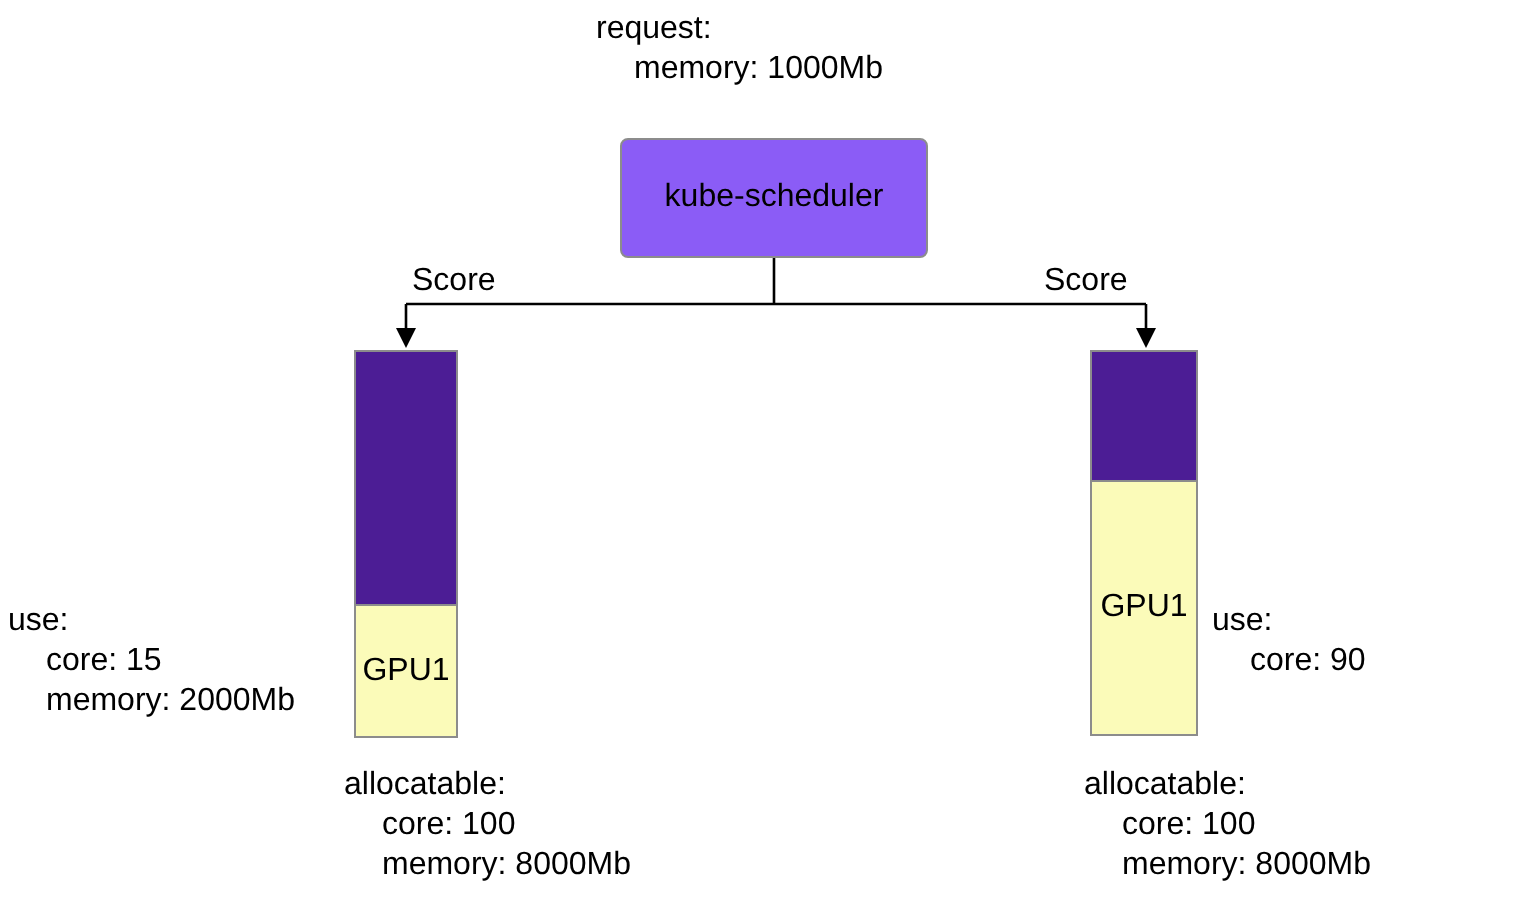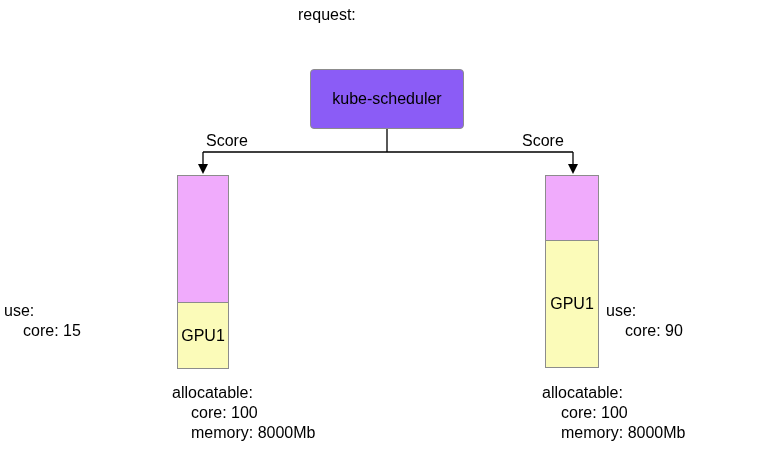--- a/index.html
+++ b/index.html
@@ -47,21 +47,21 @@
   .score {
     position: absolute;
     white-space: nowrap;
   }
   .score.left  { left: 206px; top: 131px; }
   .score.right { left: 522px; top: 131px; }
   .node {
     position: absolute;
     border: 1px solid #8c8c8c;
     box-sizing: border-box;
-    background: #f0abfc;
+    background: #4c1d95;
     display: flex;
     flex-direction: column;
     justify-content: flex-end;
   }
   .node.left  { left: 177px; top: 175px; width: 52px; height: 194px; }
   .node.right { left: 545px; top: 175px; width: 54px; height: 193px; }
   .gpu-segment {
     border-top: 1px solid #8c8c8c;
     box-sizing: border-box;
     display: flex;
@@ -82,20 +82,21 @@
 <div class="canvas">
 
   <svg class="connectors" width="765" height="453" viewBox="0 0 765 453">
     <path d="M387 129 V152 M203 152 H573 M203 152 V165 M573 152 V165" stroke="#000000" stroke-width="1.3" fill="none"></path>
     <polygon points="198,164 208,164 203,174" fill="#000000"></polygon>
     <polygon points="568,164 578,164 573,174" fill="#000000"></polygon>
   </svg>
 
   <div class="textblock annot-request">
     <div>request:</div>
+    <div class="indent">memory: 1000Mb</div>
   </div>
 
   <div class="scheduler" style="background-color: #8b5cf6;">
     <span>kube-scheduler</span>
   </div>
 
   <div class="score left">Score</div>
   <div class="score right">Score</div>
 
   <div class="node left">
@@ -106,20 +107,21 @@
 
   <div class="node right">
     <div class="gpu-segment" style="background-color: rgb(251, 251, 185);">
       <span>GPU1</span>
     </div>
   </div>
 
   <div class="textblock annot-use-left">
     <div>use:</div>
     <div class="indent">core: 15</div>
+    <div class="indent">memory: 2000Mb</div>
   </div>
 
   <div class="textblock annot-alloc-left">
     <div>allocatable:</div>
     <div class="indent">core: 100</div>
     <div class="indent">memory: 8000Mb</div>
   </div>
 
   <div class="textblock annot-use-right">
     <div>use:</div>

